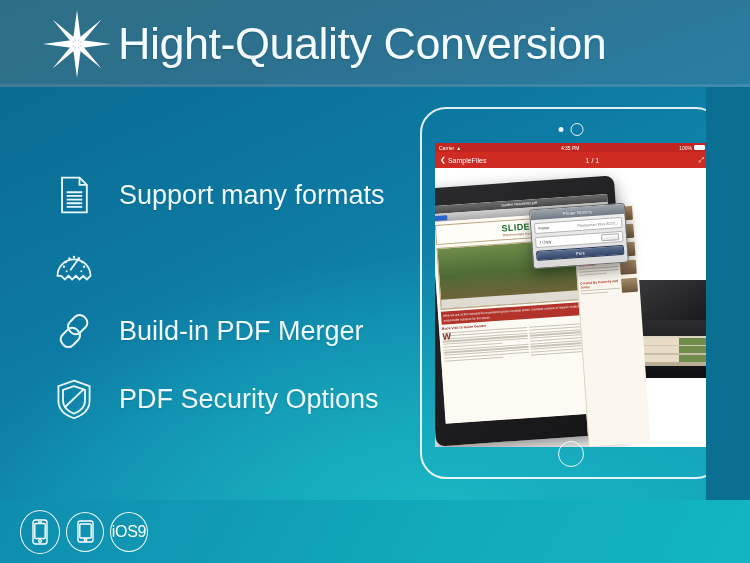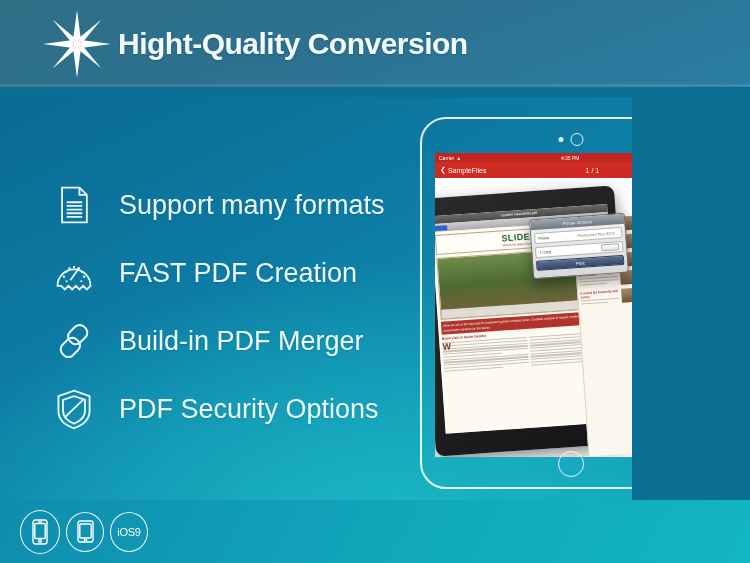--- a/index.html
+++ b/index.html
@@ -15,28 +15,28 @@
     position:absolute; left:0; top:0; width:750px; height:87px;
     background:linear-gradient(160deg,#2e6f85 0%,#2d7190 45%,#2a7ea3 100%);
     display:flex; align-items:center; overflow:hidden;
   }
   .header:after{
     content:""; position:absolute; left:0; right:0; bottom:0; height:3px;
     background:rgba(255,255,255,.10);
   }
   .logo { width:74px; height:74px; margin-left:40px; flex:none; }
   .header-title {
-    color:#f2fbfe; font-size:30px; font-weight:700; letter-spacing:-.5px;
+    color:#f2fbfe; font-size:45px; font-weight:400; letter-spacing:-.5px;
     margin-left:4px; white-space:nowrap;
     text-shadow:0 1px 2px rgba(0,0,0,.18);
   }
 
   
   .stage {
-    position:absolute; left:0; top:97px; width:632px; height:413px;
+    position:absolute; left:0; top:87px; width:706px; height:413px;
     background:
       radial-gradient(ellipse 760px 430px at 62% 105%, #1ab7c4 0%, rgba(26,183,196,0) 62%),
       linear-gradient(155deg,#0a6b92 0%,#0d7ba4 40%,#129fba 100%);
     overflow:hidden;
   }
 
   
   .features { position:absolute; left:52px; top:74px; }
   .feature { display:flex; align-items:center; height:68px; }
   .feature-icon { width:44px; height:44px; flex:none; }
@@ -201,21 +201,21 @@
     position:absolute; left:0; top:500px; width:750px; height:63px;
     background:linear-gradient(120deg,#0f8cae 0%,#11a8bb 55%,#12b6c2 100%);
     display:flex; align-items:center;
   }
   .footer-icons { display:flex; align-items:center; gap:6px; margin-left:20px; }
   .oval {
     width:40px; height:44px; border:1.6px solid rgba(255,255,255,.92);
     border-radius:50%; display:flex; align-items:center; justify-content:center;
   }
   .oval.small { width:38px; height:40px; }
-  .ios-text { color:#fff; font-size:11px; letter-spacing:-.3px; }
+  .ios-text { color:#fff; font-size:16px; letter-spacing:-.3px; }
   .footer-text {
     color:#f4feff; font-size:12.5px; margin-left:12px; white-space:nowrap;
   }
 </style>
 </head>
 <body>
 
 <div class="header">
   <svg class="logo" viewBox="0 0 100 100">
     <g fill="#ffffff">
@@ -259,21 +259,20 @@
             <circle cx="15" cy="23" r="1.3"></circle>
           <circle cx="19" cy="19" r="1.3"></circle>
             <circle cx="24" cy="17.5" r="1.3"></circle>
           <circle cx="29" cy="19" r="1.3"></circle>
             <circle cx="33" cy="23" r="1.3"></circle>
           <circle cx="35" cy="28" r="1.3"></circle>
           <circle cx="16" cy="33" r="1.1"></circle>
             <circle cx="32" cy="33" r="1.1"></circle>
         </g>
       </svg>
-      <div class="feature-label">FAST PDF Creation</div>
     </div>
 
     <div class="feature">
       <svg class="feature-icon" viewBox="0 0 48 48">
         <g fill="none" stroke="#eaf8ff" stroke-width="2.2" stroke-linejoin="round">
           <rect x="20" y="6" width="16" height="22" rx="7" transform="rotate(45 28 17)"></rect>
           <rect x="12" y="20" width="16" height="22" rx="7" transform="rotate(45 20 31)"></rect>
         </g>
       </svg>
       <div class="feature-label">Build-in PDF Merger</div>

